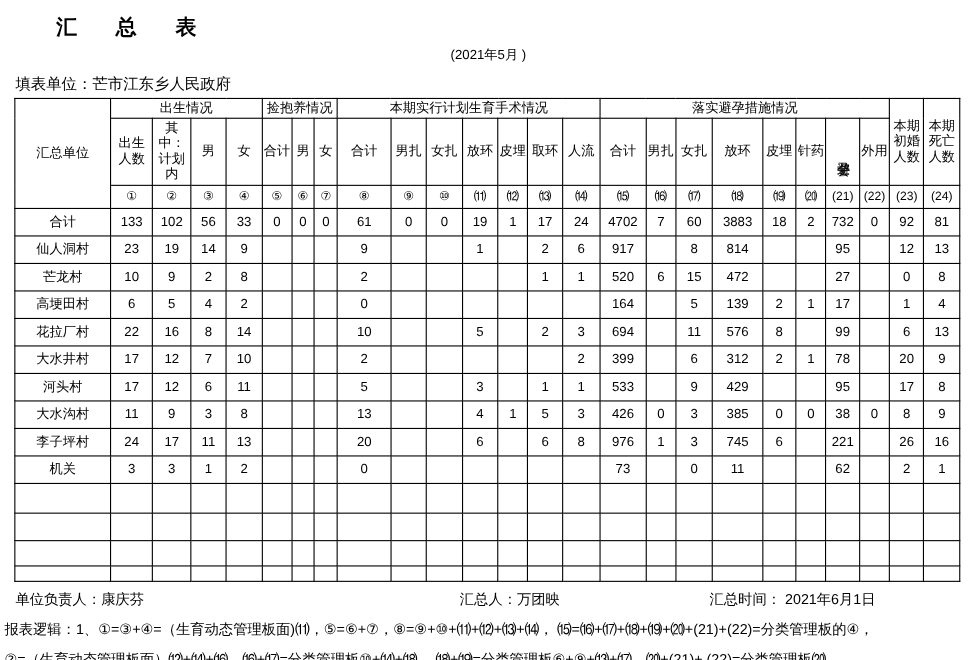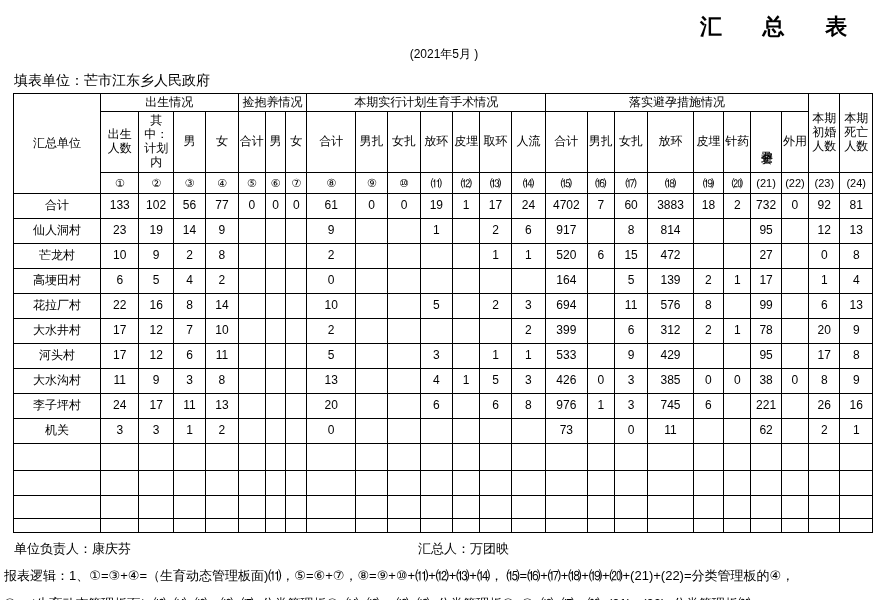--- a/index.html
+++ b/index.html
@@ -2,23 +2,23 @@
 <html><head>
 <meta charset="utf-8">
 <style>
   html,body { margin:0; padding:0; }
   body {
     width:888px; height:600px; background:#ffffff; color:#000;
     font-family:"Liberation Sans","DejaVu Sans",sans-serif;
     overflow:hidden;
   }
   .title {
-    text-align:right; font-family:"Liberation Serif","DejaVu Serif",serif;
-    font-weight:bold; font-size:22px; letter-spacing:1.85em; padding-left:1.85em;
-    margin-top:12px; white-space:nowrap;
+    text-align:left; font-family:"Liberation Serif","DejaVu Serif",serif;
+    font-weight:bold; font-size:19px; letter-spacing:1.85em; padding-left:1.85em;
+    margin-top:12px; white-space:nowrap;margin-left:16px;
   }
   .subtitle { text-align:center; font-weight:normal; font-size:12px; margin-top:4px; }
   .form-unit { font-size:14px; margin:9px 0 3px 14px; }
 
   table { border-collapse:collapse; table-layout:fixed; width:860px; margin-left:13px; }
   th, td {
     border:1px solid #000; font-weight:normal; text-align:center;
     vertical-align:middle; font-size:12px; padding:0 1px; overflow:hidden;
     line-height:1.15;
   }
@@ -130,21 +130,21 @@
         <td>(23)</td>
         <td>(24)</td>
       </tr>
     </thead>
   <tbody>
       <tr class="data">
         <td>合计</td>
         <td>133</td>
         <td>102</td>
         <td>56</td>
-        <td>77</td>
+        <td>33</td>
         <td>0</td>
         <td>0</td>
         <td>0</td>
         <td>61</td>
         <td>0</td>
         <td>0</td>
         <td>19</td>
         <td>1</td>
         <td>17</td>
         <td>24</td>
@@ -509,15 +509,16 @@
         <td></td>
         <td></td>
         <td></td>
       </tr>
     </tbody>
 </table>
 
 <div class="sig-line">
   <span class="sig1">单位负责人：康庆芬</span>
   <span class="sig2">汇总人：万团映</span>
+  <span class="sig3">汇总时间：  2021年6月1日</span>
 </div>
 <div class="logic">报表逻辑：1、①=③+④=（生育动态管理板面)⑾，⑤=⑥+⑦，⑧=⑨+⑩+⑾+⑿+⒀+⒁，  ⒂=⒃+⒄+⒅+⒆+⒇+(21)+(22)=分类管理板的④，</div>
 <div class="logic">②=（生育动态管理板面）⑿+⒁+⒃，⒃+⒄=分类管理板⑩+⒁+⒅，  ⒅+⒆=分类管理板⑥+⑨+⒀+⒄，⒇+(21)+ (22)=分类管理板⒇</div>
 
 </body></html>

